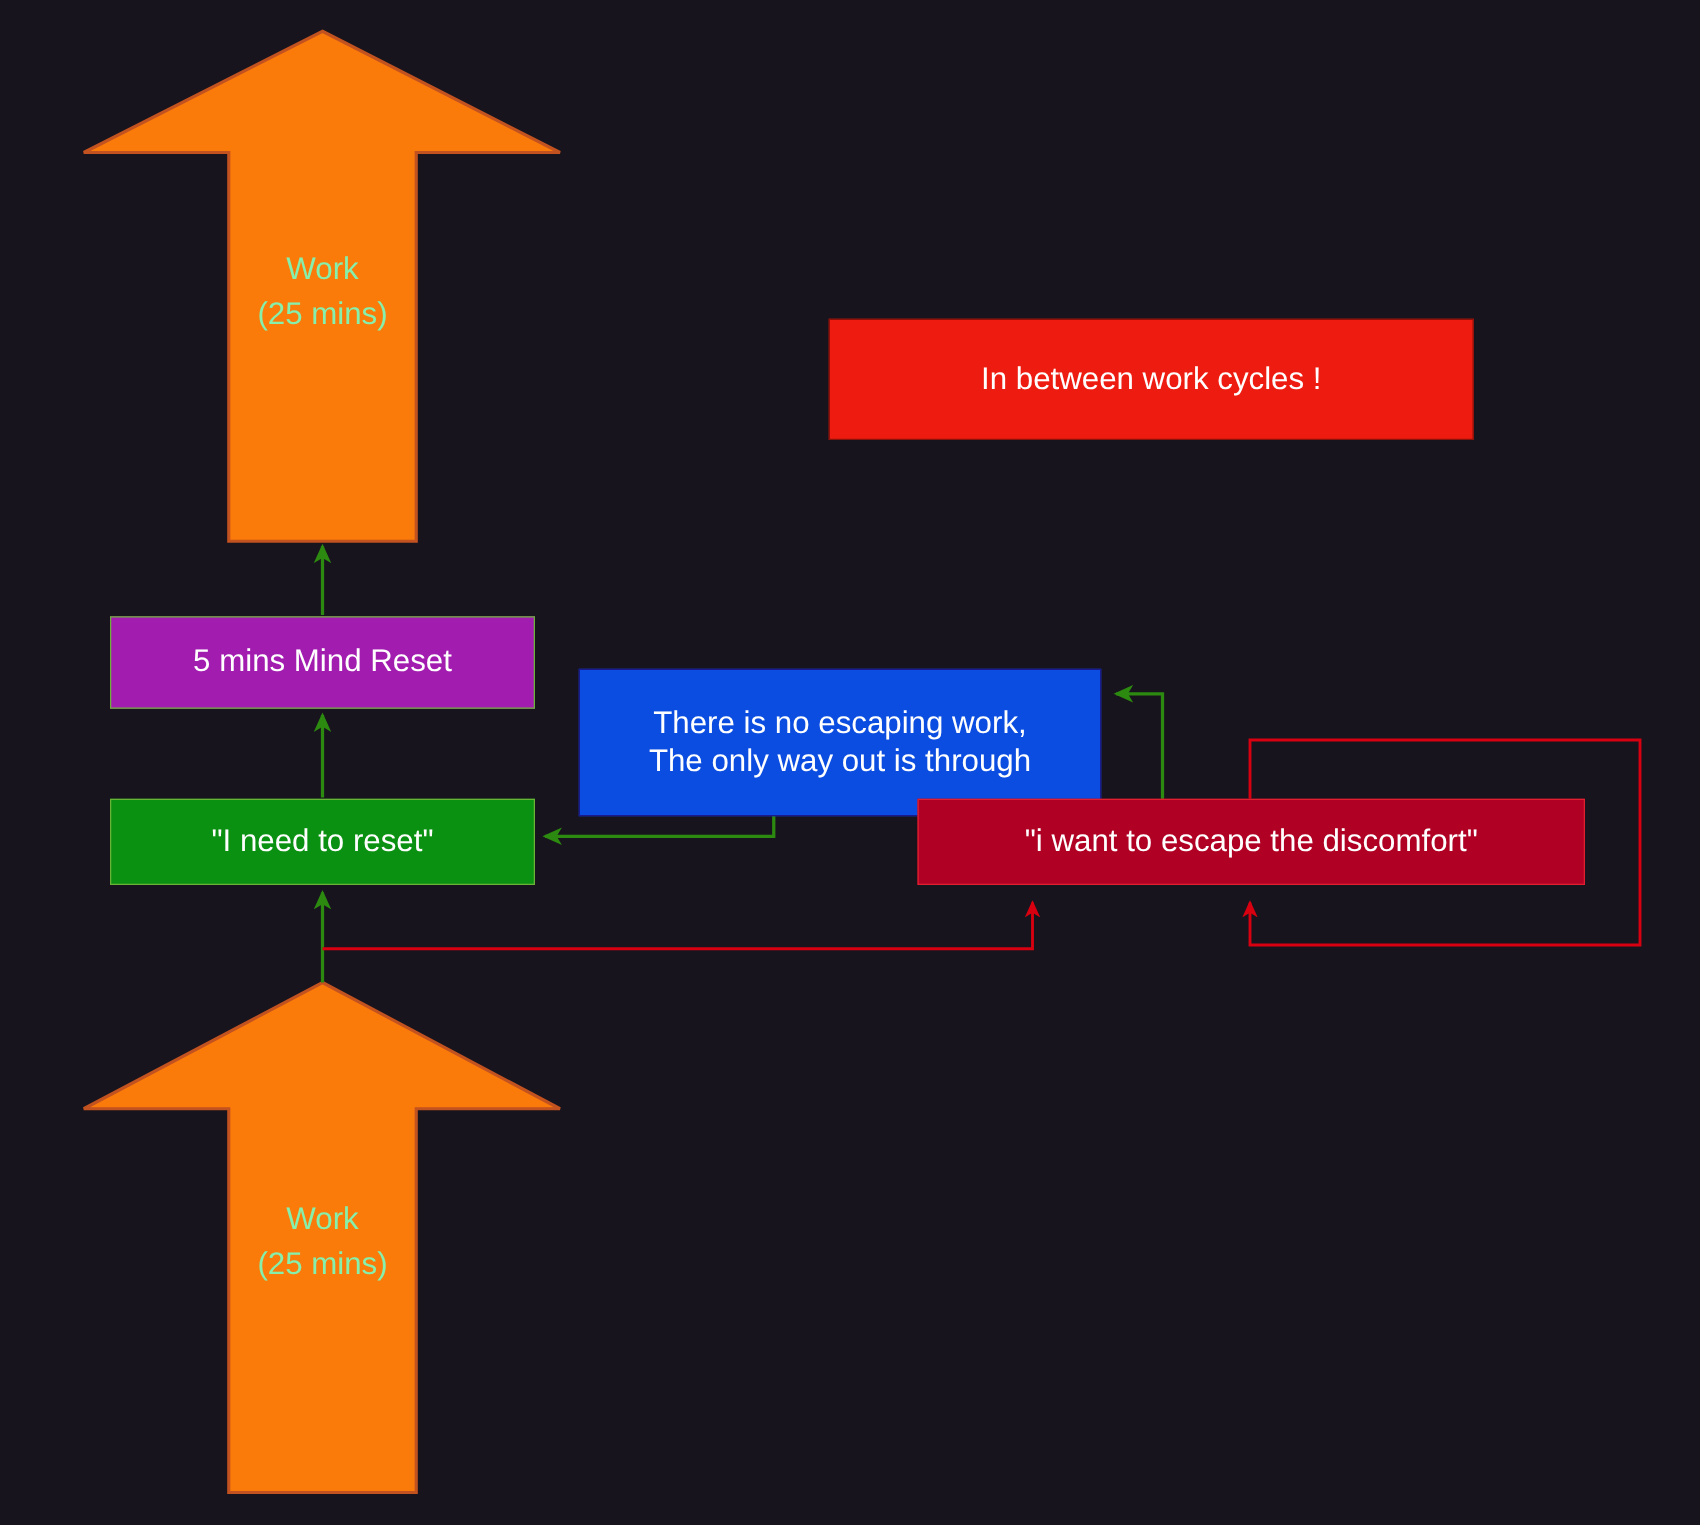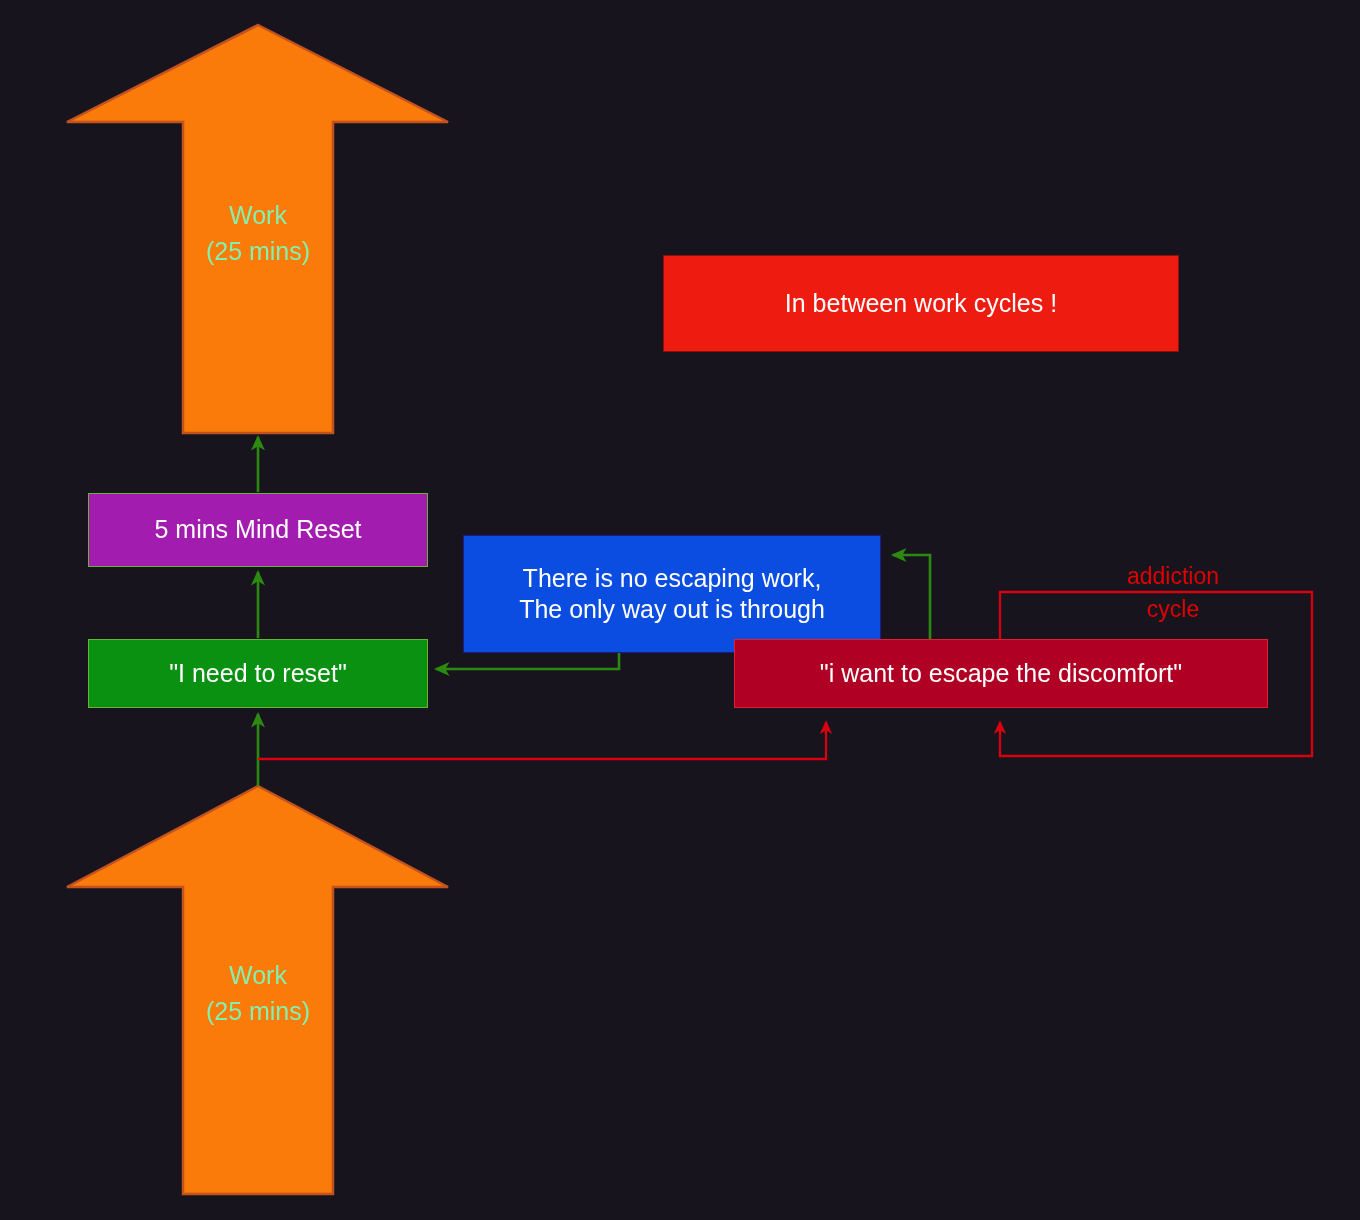--- a/index.html
+++ b/index.html
@@ -160,16 +160,14 @@
 
   <div class="node-box" id="no-escape-box">
     <div class="line1">There is no escaping work,</div>
     <div class="line2">The only way out is through</div>
   </div>
 
   <div class="node-box" id="escape-discomfort-box">
     <div>"i want to escape the discomfort"</div>
   </div>
 
-  <div id="addiction-cycle-label">addiction
-cycle</div>
 
 </div>
 
 </body></html>

